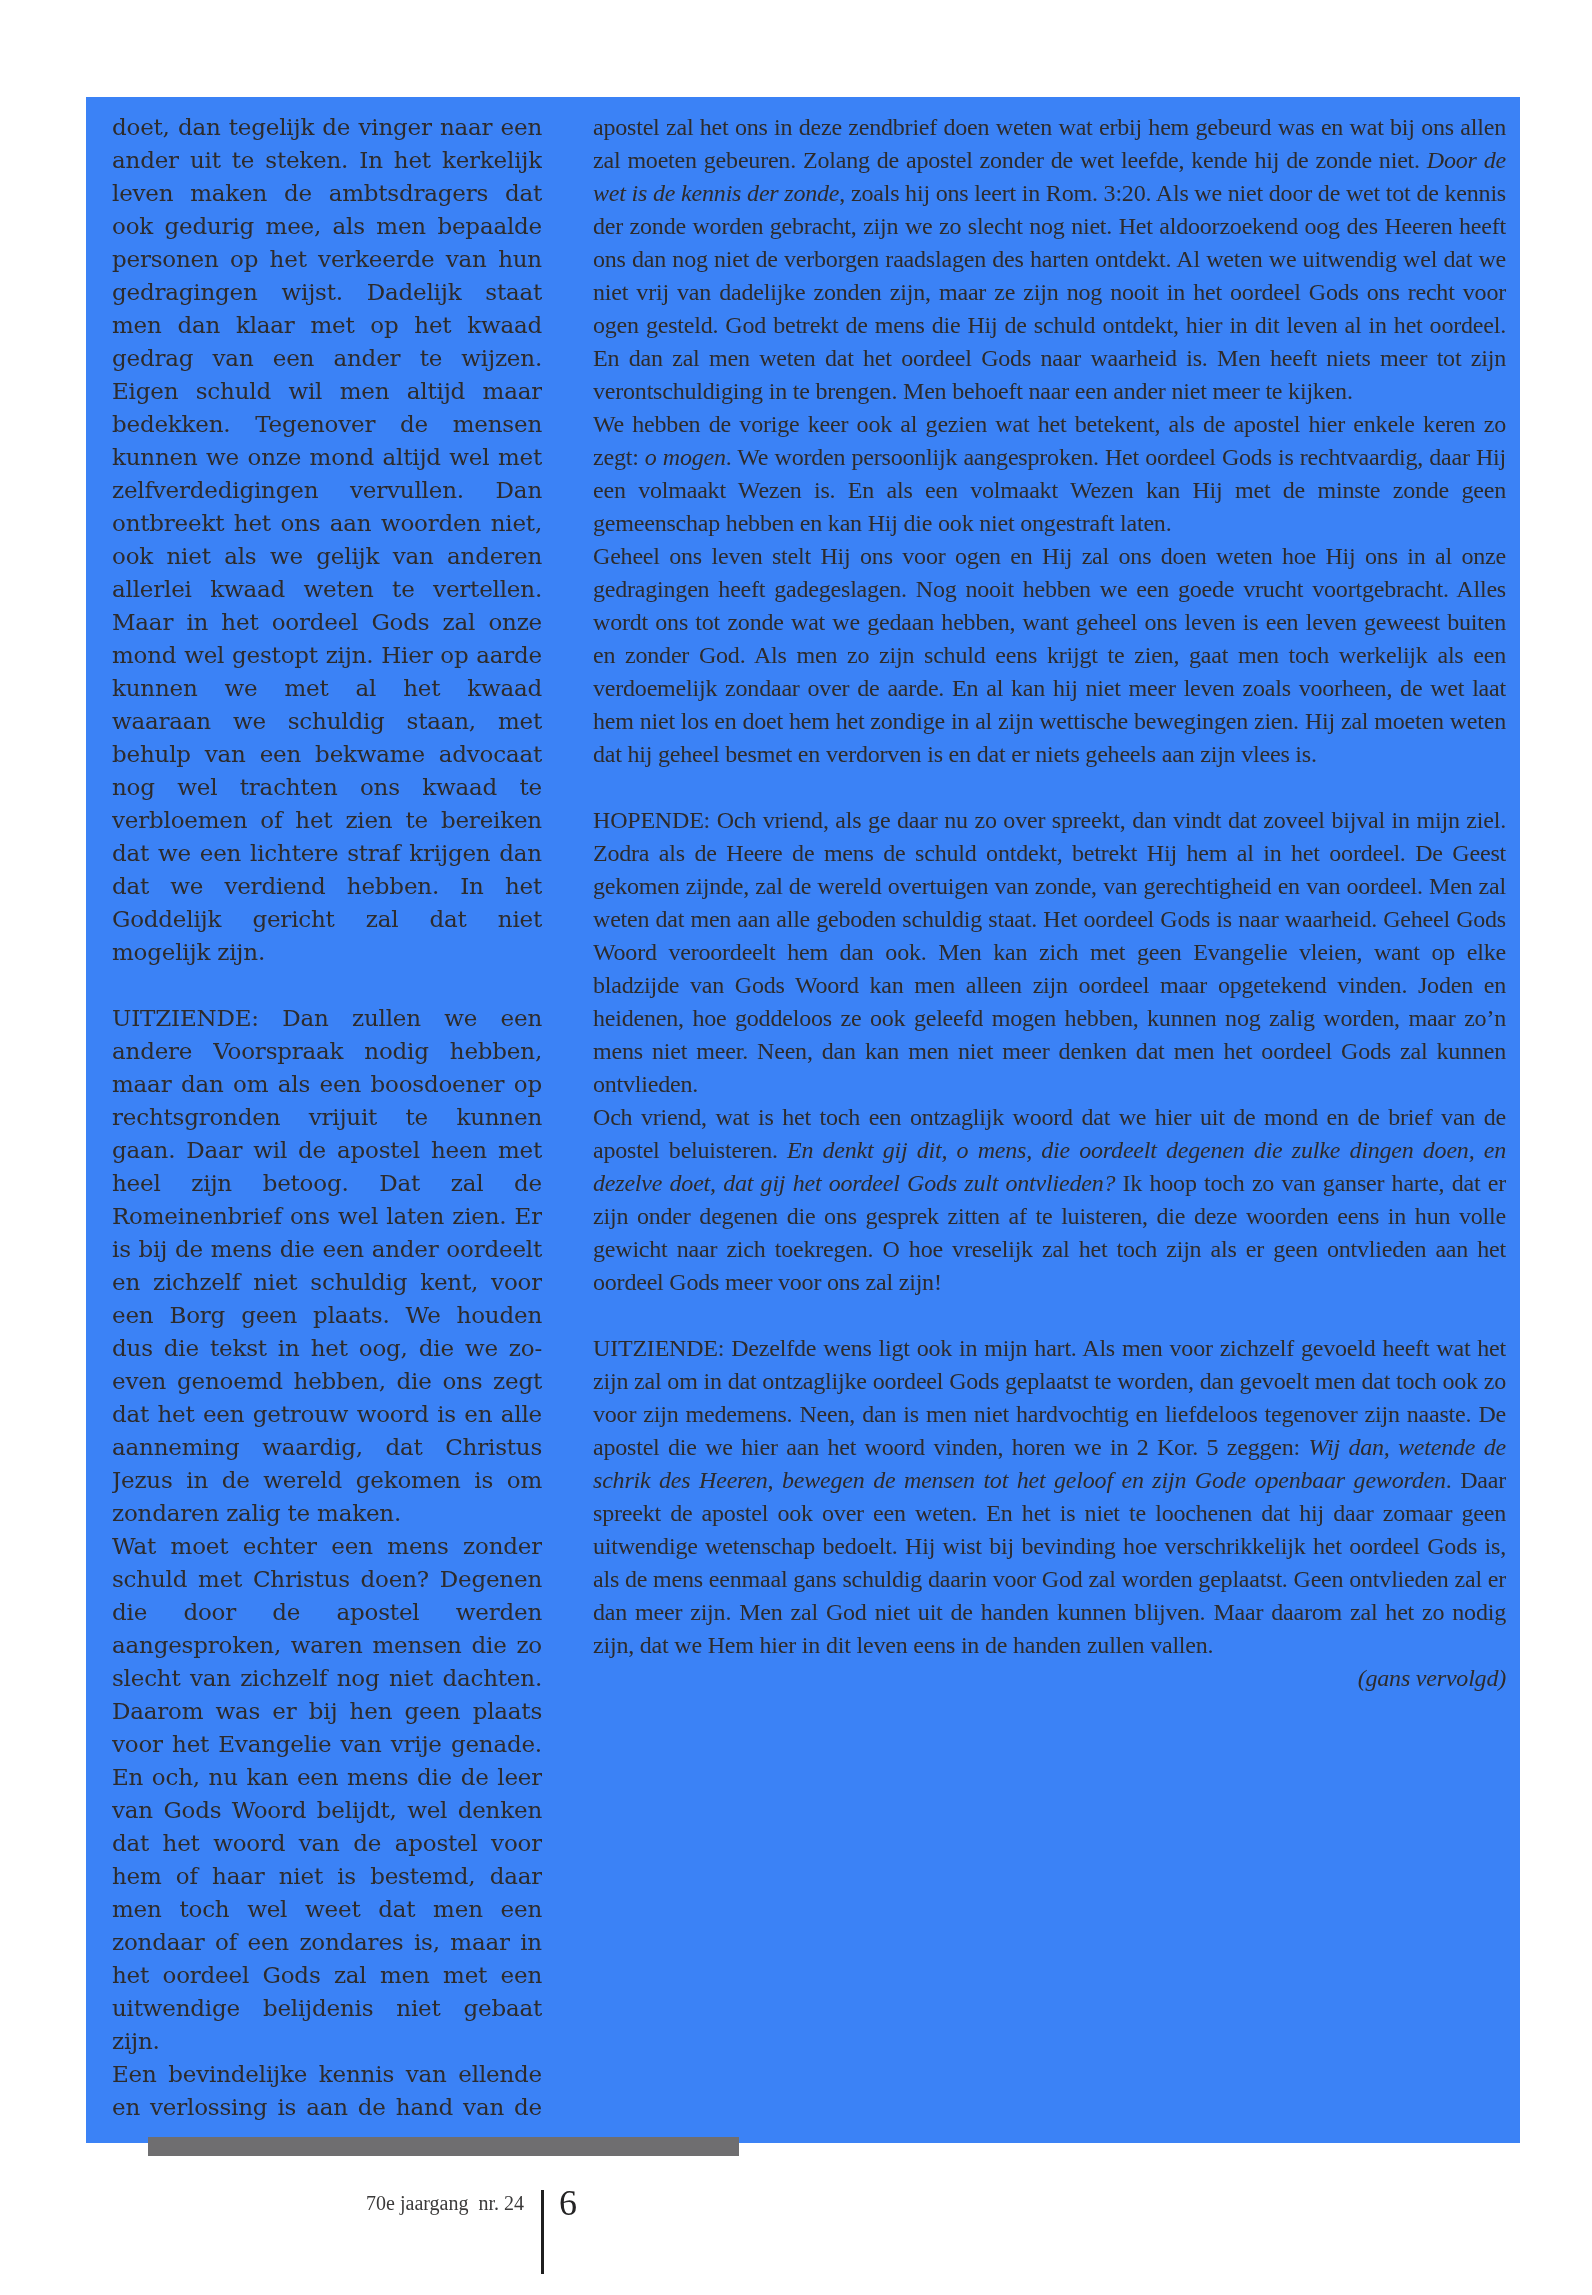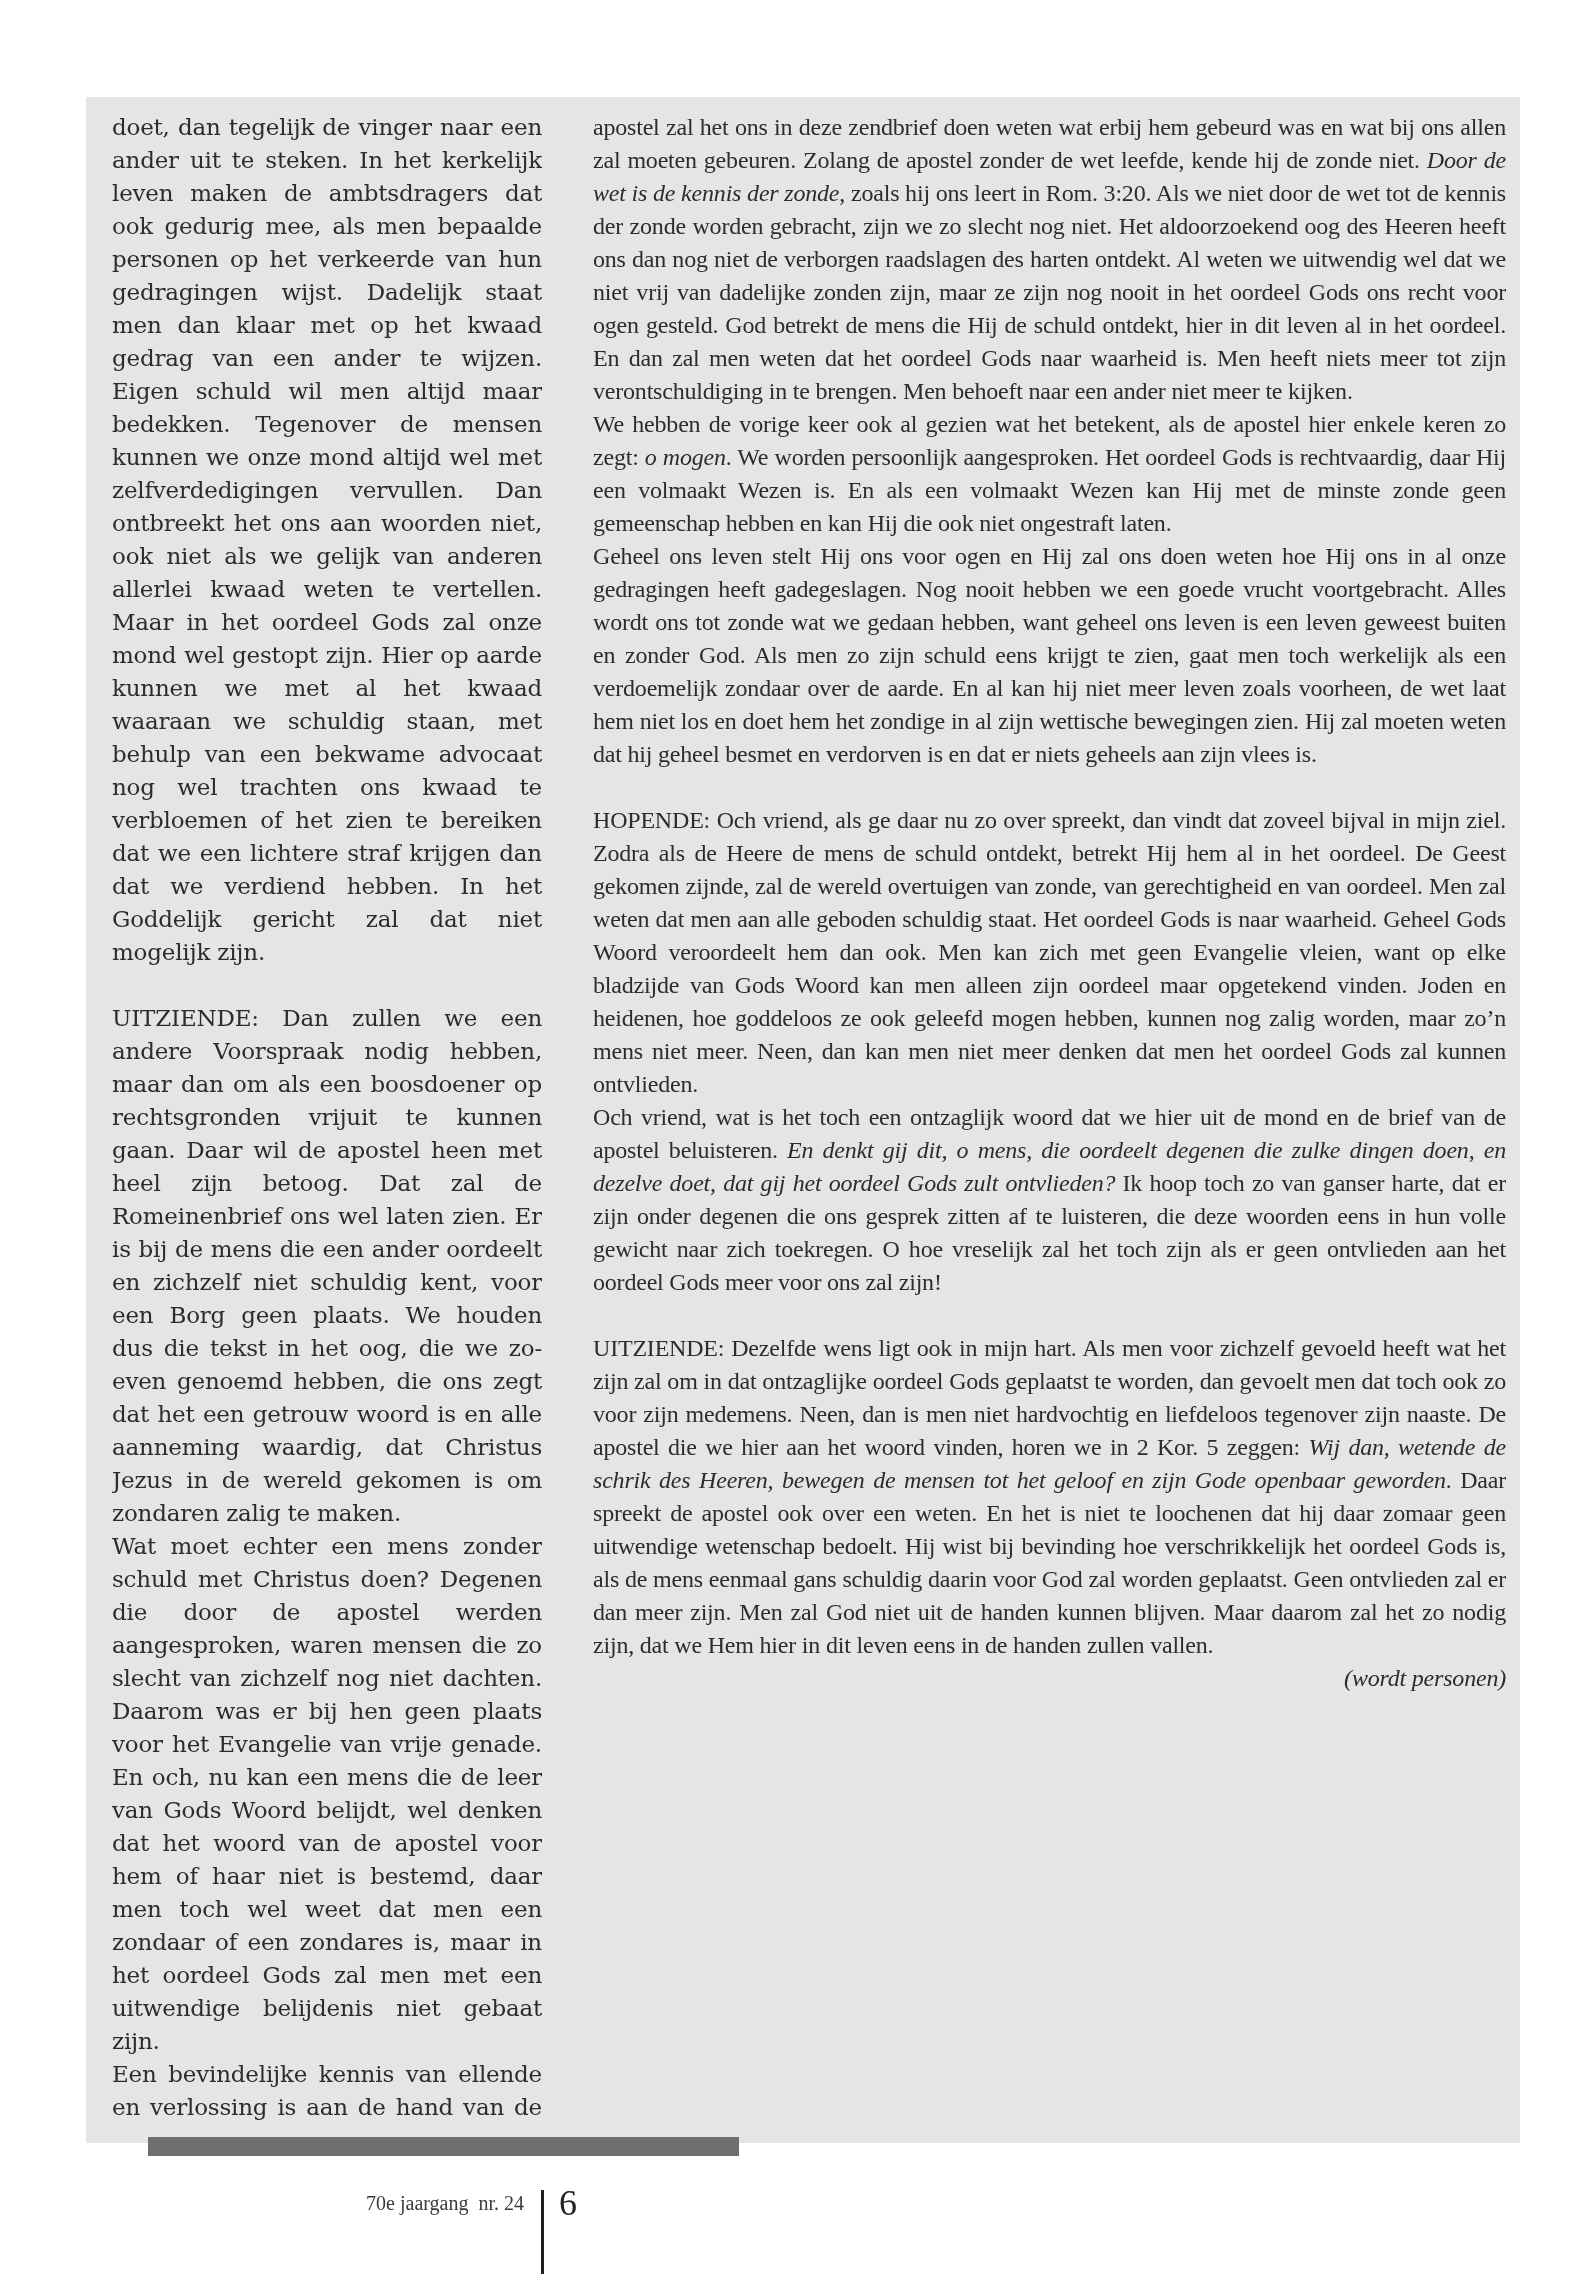--- a/index.html
+++ b/index.html
@@ -5,21 +5,21 @@
   html,body { margin:0; padding:0; }
   body {
     width:1592px; height:2295px;
     background:#ffffff;
     position:relative;
     font-family:"Liberation Serif", serif;
   }
   .sheet {
     position:absolute; left:86px; top:97px;
     width:1434px; height:2046px;
-    background:#e5e5e5;
+    background:#3b82f6;
   }
   .col {
     position:absolute; top:14px;
     text-align:justify;
     color:#2d2b2c;
     overflow:hidden;
   }
   .col-left {
     left:26px; width:430px; height:2019px;
     font-family:"DejaVu Serif", serif;
@@ -73,21 +73,21 @@
     <p><span>Een bevindelijke kennis van ellende en verlossing is aan de hand van de Romeinenbrief niet te loochenen. De</span></p>
   </div>
 
   <div class="col col-right">
     <p><span>apostel zal het ons in deze zendbrief doen weten wat erbij hem gebeurd was en wat bij ons allen zal moeten gebeuren. Zolang de apostel zonder de wet leefde, kende hij de zonde niet. </span><span class="ital">Door de wet is de kennis der zonde</span><span>, zoals hij ons leert in Rom. 3:20. Als we niet door de wet tot de kennis der zonde worden gebracht, zijn we zo slecht nog niet. Het aldoorzoekend oog des Heeren heeft ons dan nog niet de verborgen raadslagen des harten ontdekt. Al weten we uitwendig wel dat we niet vrij van dadelijke zonden zijn, maar ze zijn nog nooit in het oordeel Gods ons recht voor ogen gesteld. God betrekt de mens die Hij de schuld ontdekt, hier in dit leven al in het oordeel. En dan zal men weten dat het oordeel Gods naar waarheid is. Men heeft niets meer tot zijn verontschuldiging in te brengen. Men behoeft naar een ander niet meer te kijken.</span></p>
     <p><span>We hebben de vorige keer ook al gezien wat het betekent, als de apostel hier enkele keren zo zegt: </span><span class="ital">o mogen</span><span>. We worden persoonlijk aangesproken. Het oordeel Gods is rechtvaardig, daar Hij een volmaakt Wezen is. En als een volmaakt Wezen kan Hij met de minste zonde geen gemeenschap hebben en kan Hij die ook niet ongestraft laten.</span></p>
     <p><span>Geheel ons leven stelt Hij ons voor ogen en Hij zal ons doen weten hoe Hij ons in al onze gedragingen heeft gadegeslagen. Nog nooit hebben we een goede vrucht voortgebracht. Alles wordt ons tot zonde wat we gedaan hebben, want geheel ons leven is een leven geweest buiten en zonder God. Als men zo zijn schuld eens krijgt te zien, gaat men toch werkelijk als een verdoemelijk zondaar over de aarde. En al kan hij niet meer leven zoals voorheen, de wet laat hem niet los en doet hem het zondige in al zijn wettische bewegingen zien. Hij zal moeten weten dat hij geheel besmet en verdorven is en dat er niets geheels aan zijn vlees is.</span></p>
     <p class="gap"><span>HOPENDE: Och vriend, als ge daar nu zo over spreekt, dan vindt dat zoveel bijval in mijn ziel. Zodra als de Heere de mens de schuld ontdekt, betrekt Hij hem al in het oordeel. De Geest gekomen zijnde, zal de wereld overtuigen van zonde, van gerechtigheid en van oordeel. Men zal weten dat men aan alle geboden schuldig staat. Het oordeel Gods is naar waarheid. Geheel Gods Woord veroordeelt hem dan ook. Men kan zich met geen Evangelie vleien, want op elke bladzijde van Gods Woord kan men alleen zijn oordeel maar opgetekend vinden. Joden en heidenen, hoe goddeloos ze ook geleefd mogen hebben, kunnen nog zalig worden, maar zo’n mens niet meer. Neen, dan kan men niet meer denken dat men het oordeel Gods zal kunnen ontvlieden.</span></p>
     <p><span>Och vriend, wat is het toch een ontzaglijk woord dat we hier uit de mond en de brief van de apostel beluisteren. </span><span class="ital">En denkt gij dit, o mens, die oordeelt degenen die zulke dingen doen, en dezelve doet, dat gij het oordeel Gods zult ontvlieden?</span><span> Ik hoop toch zo van ganser harte, dat er zijn onder degenen die ons gesprek zitten af te luisteren, die deze woorden eens in hun volle gewicht naar zich toekregen. O hoe vreselijk zal het toch zijn als er geen ontvlieden aan het oordeel Gods meer voor ons zal zijn!</span></p>
     <p class="gap"><span>UITZIENDE: Dezelfde wens ligt ook in mijn hart. Als men voor zichzelf gevoeld heeft wat het zijn zal om in dat ontzaglijke oordeel Gods geplaatst te worden, dan gevoelt men dat toch ook zo voor zijn medemens. Neen, dan is men niet hardvochtig en liefdeloos tegenover zijn naaste. De apostel die we hier aan het woord vinden, horen we in 2 Kor. 5 zeggen: </span><span class="ital">Wij dan, wetende de schrik des Heeren, bewegen de mensen tot het geloof en zijn Gode openbaar geworden</span><span>. Daar spreekt de apostel ook over een weten. En het is niet te loochenen dat hij daar zomaar geen uitwendige wetenschap bedoelt. Hij wist bij bevinding hoe verschrikkelijk het oordeel Gods is, als de mens eenmaal gans schuldig daarin voor God zal worden geplaatst. Geen ontvlieden zal er dan meer zijn. Men zal God niet uit de handen kunnen blijven. Maar daarom zal het zo nodig zijn, dat we Hem hier in dit leven eens in de handen zullen vallen.</span></p>
-    <p class="continuation">(wordt personen)</p>
+    <p class="continuation">(gans vervolgd)</p>
   </div>
 
 </div>
 
 <div class="divider-bar"></div>
 
 <div class="footer-edition">70e jaargang  nr. 24</div>
 <div class="footer-line"></div>
 <div class="footer-page">6</div>
 

